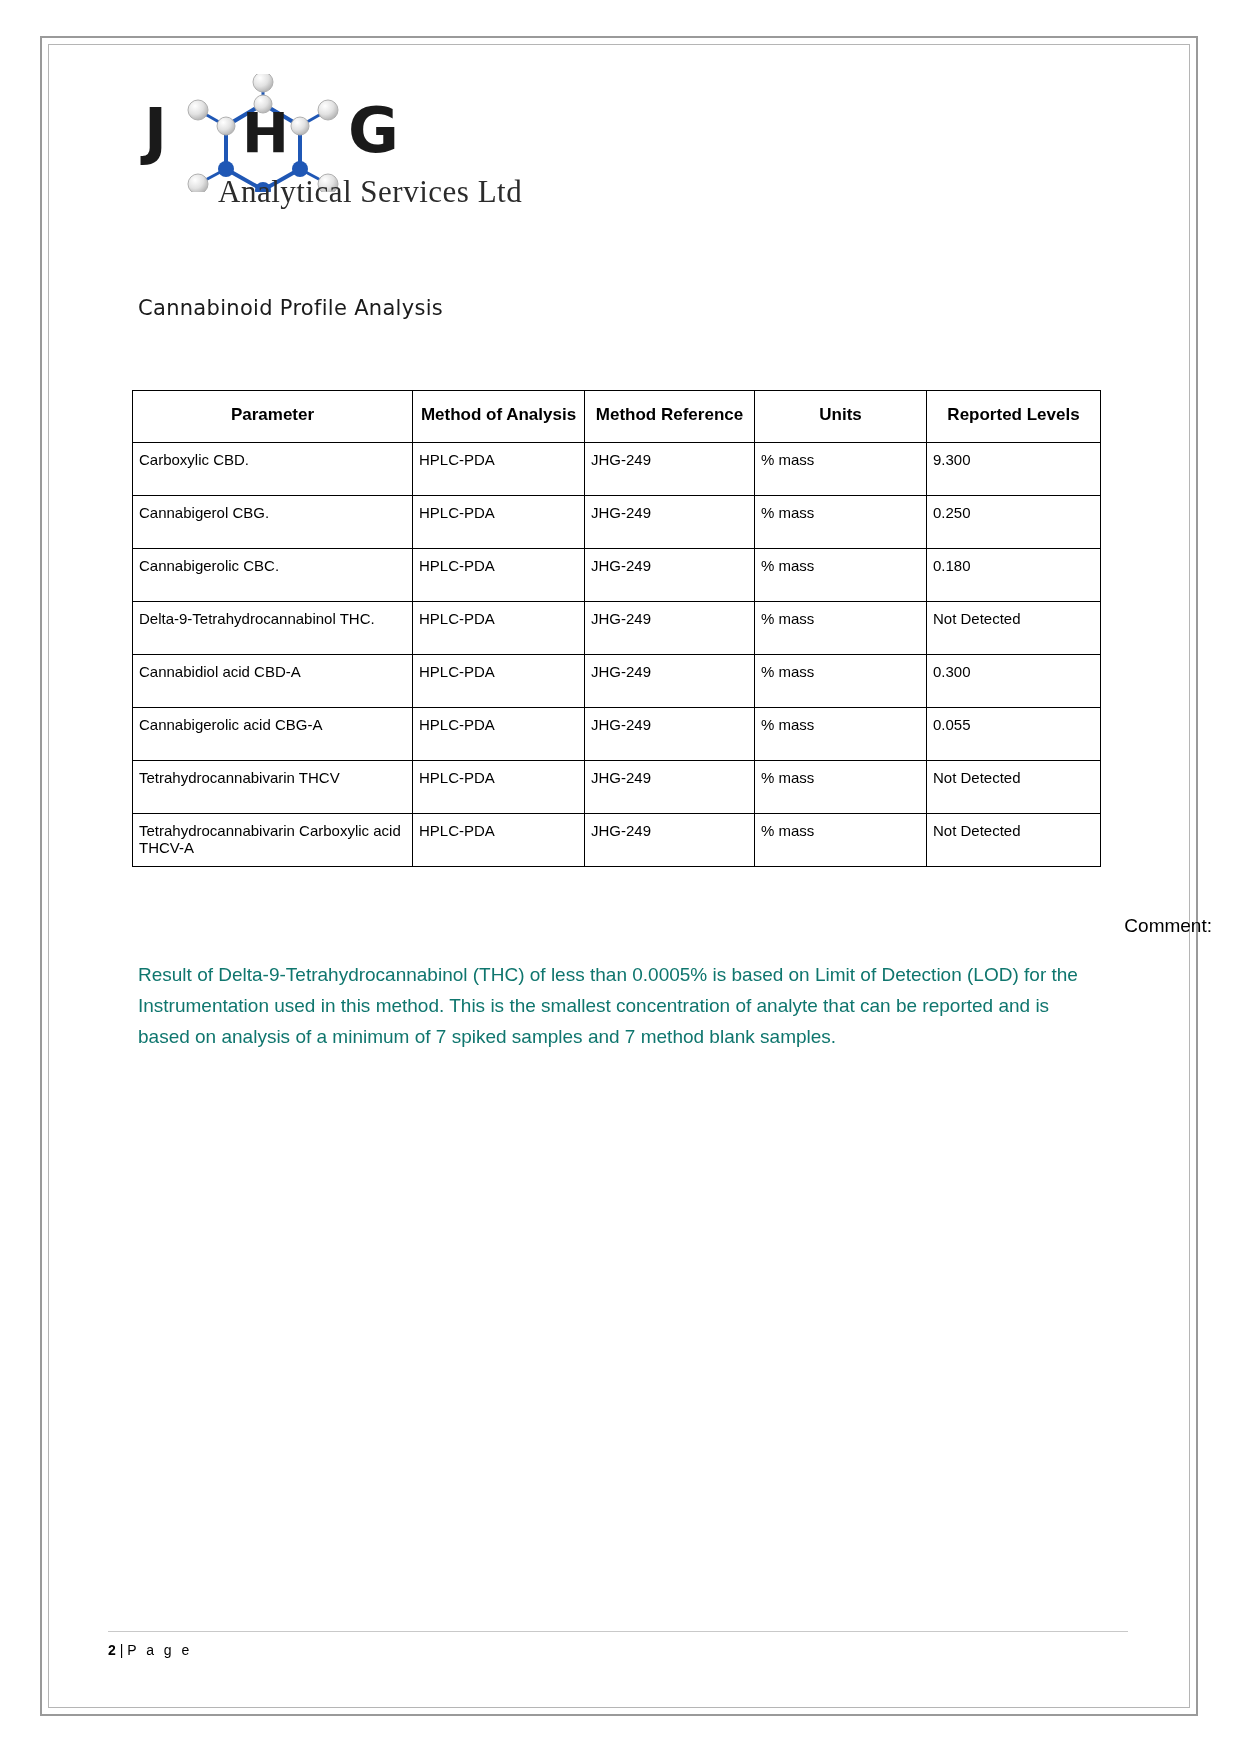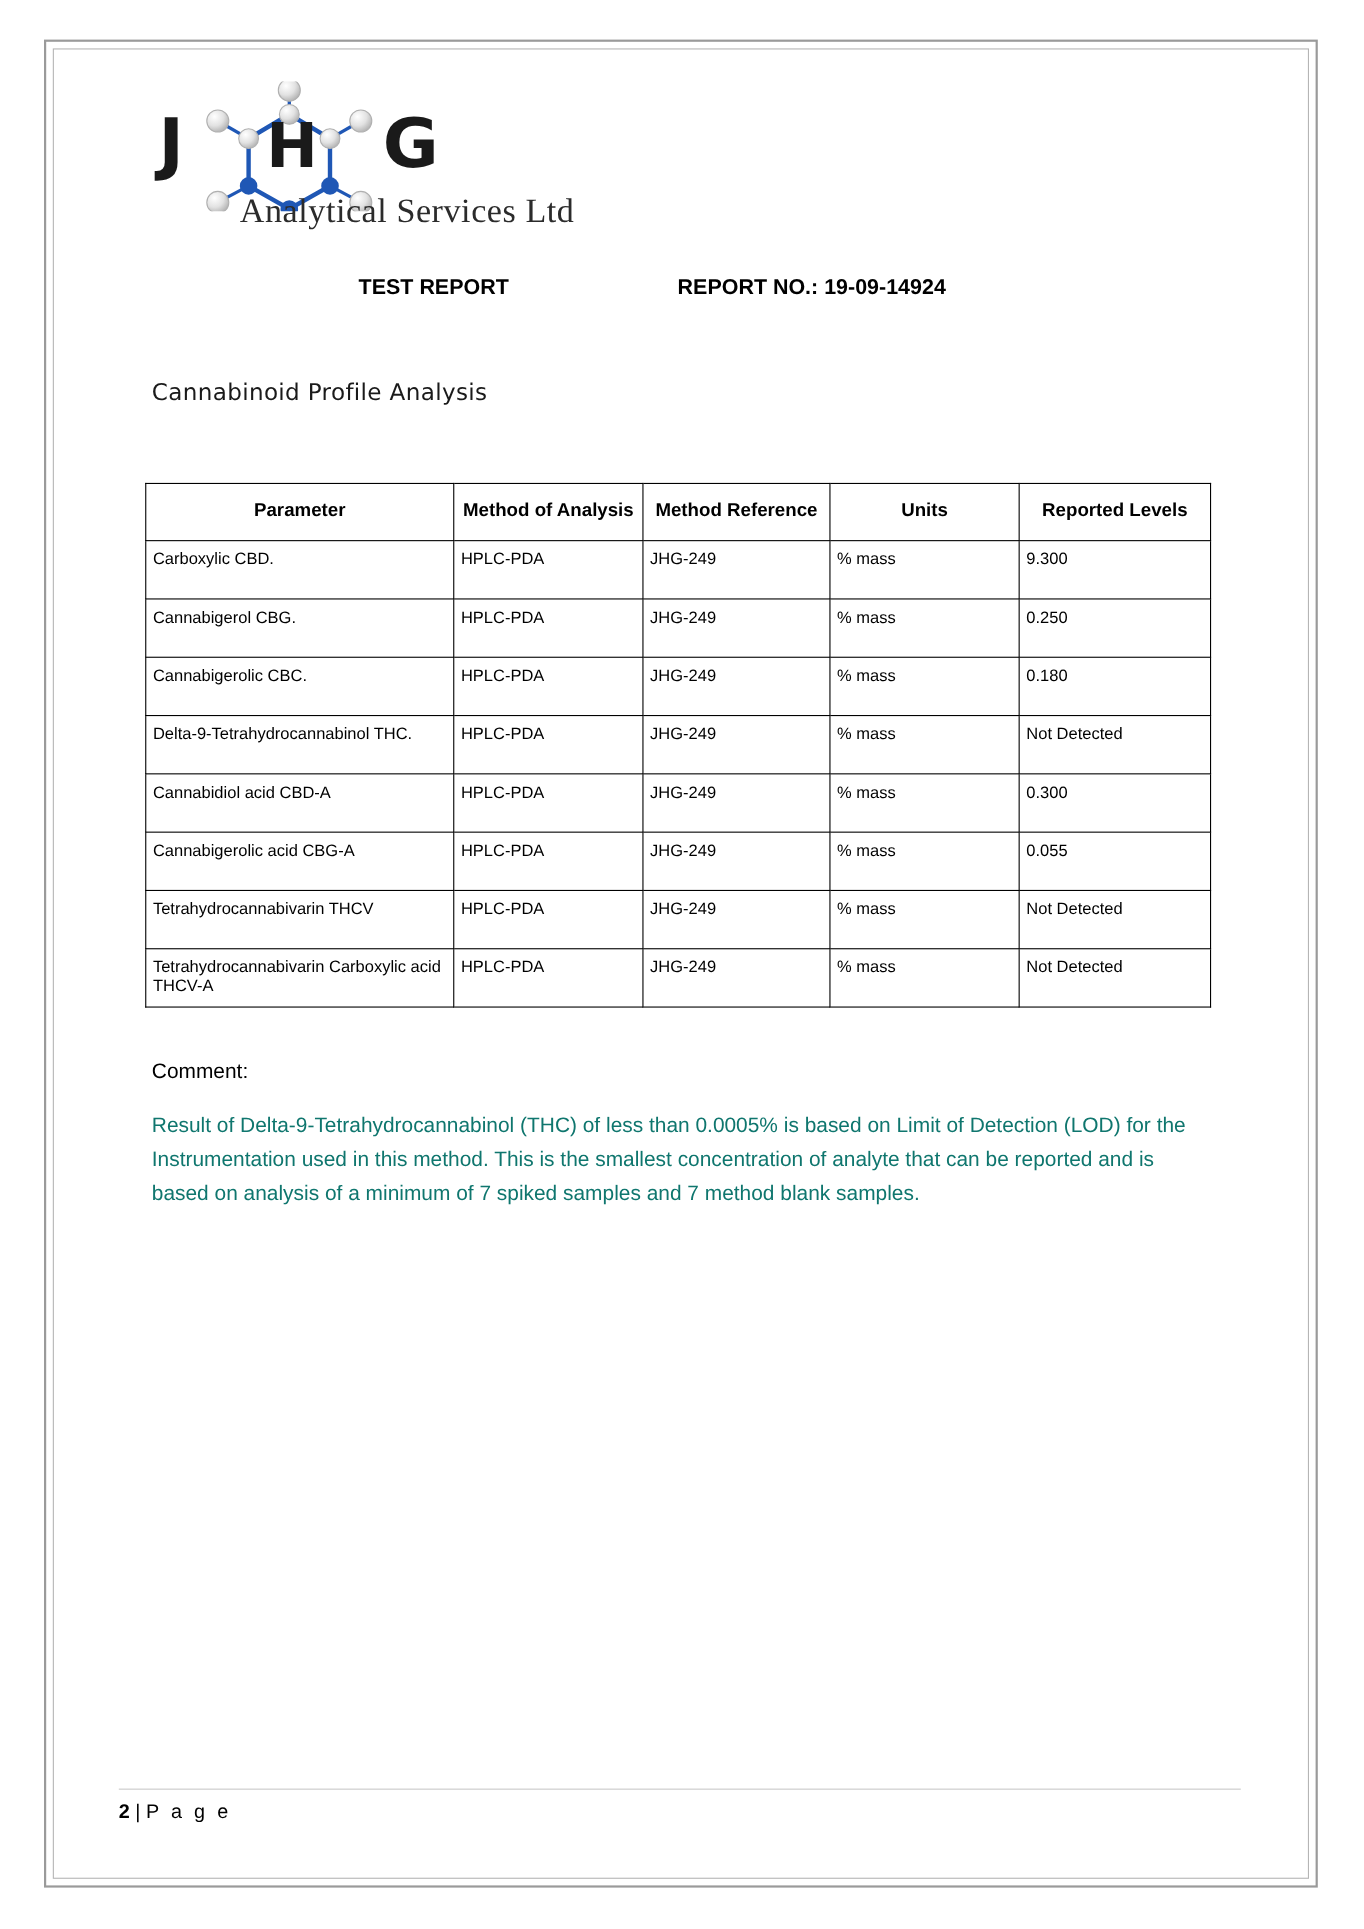--- a/index.html
+++ b/index.html
@@ -126,20 +126,21 @@
   .col-ref { width: 170px; }
   .col-units { width: 172px; }
   .col-levels { width: 174px; }
 
   
   .comment-label {
     margin-top: 48px;
     margin-left: 30px;
     font-size: 19px;
     color: #000;
+    text-align: right;
   }
   .comment-body {
     margin-top: 22px;
     margin-left: 30px;
     width: 960px;
     font-size: 19px;
     line-height: 1.65;
     color: #0f766e;
     text-align: left;
   }
@@ -149,21 +150,21 @@
     position: absolute;
     left: 108px;
     right: 112px;
     bottom: 96px;
   }
   .footer-rule {
     border-top: 1px solid #c9c9c9;
     margin-bottom: 10px;
   }
   .footer-text {
-    font-size: 18px;
+    font-size: 14px;
     color: #000;
   }
   .footer-text .pg-num {
     font-weight: bold;
   }
   .footer-text .pg-word {
     letter-spacing: 3px;
   }
 </style>
 </head>
@@ -214,24 +215,20 @@
 
             <text x="6" y="78" font-family="DejaVu Sans, sans-serif" font-size="62" font-weight="bold" fill="#1a1a1a">J</text>
             <text x="104" y="78" font-family="DejaVu Sans, sans-serif" font-size="56" font-weight="bold" fill="#1a1a1a">H</text>
             <text x="210" y="78" font-family="DejaVu Sans, sans-serif" font-size="62" font-weight="bold" fill="#1a1a1a">G</text>
           </svg>
         </div>
       </div>
       <div class="logo-tagline">Analytical Services Ltd</div>
     </div>
 
-    <div class="report-header">
-      <span class="rh-title">TEST REPORT</span>
-      <span>REPORT NO.: 19-09-14924</span>
-    </div>
 
     <div class="section-title">Cannabinoid Profile Analysis</div>
 
     <table class="report-table">
       <colgroup>
         <col class="col-param">
         <col class="col-method">
         <col class="col-ref">
         <col class="col-units">
         <col class="col-levels">

